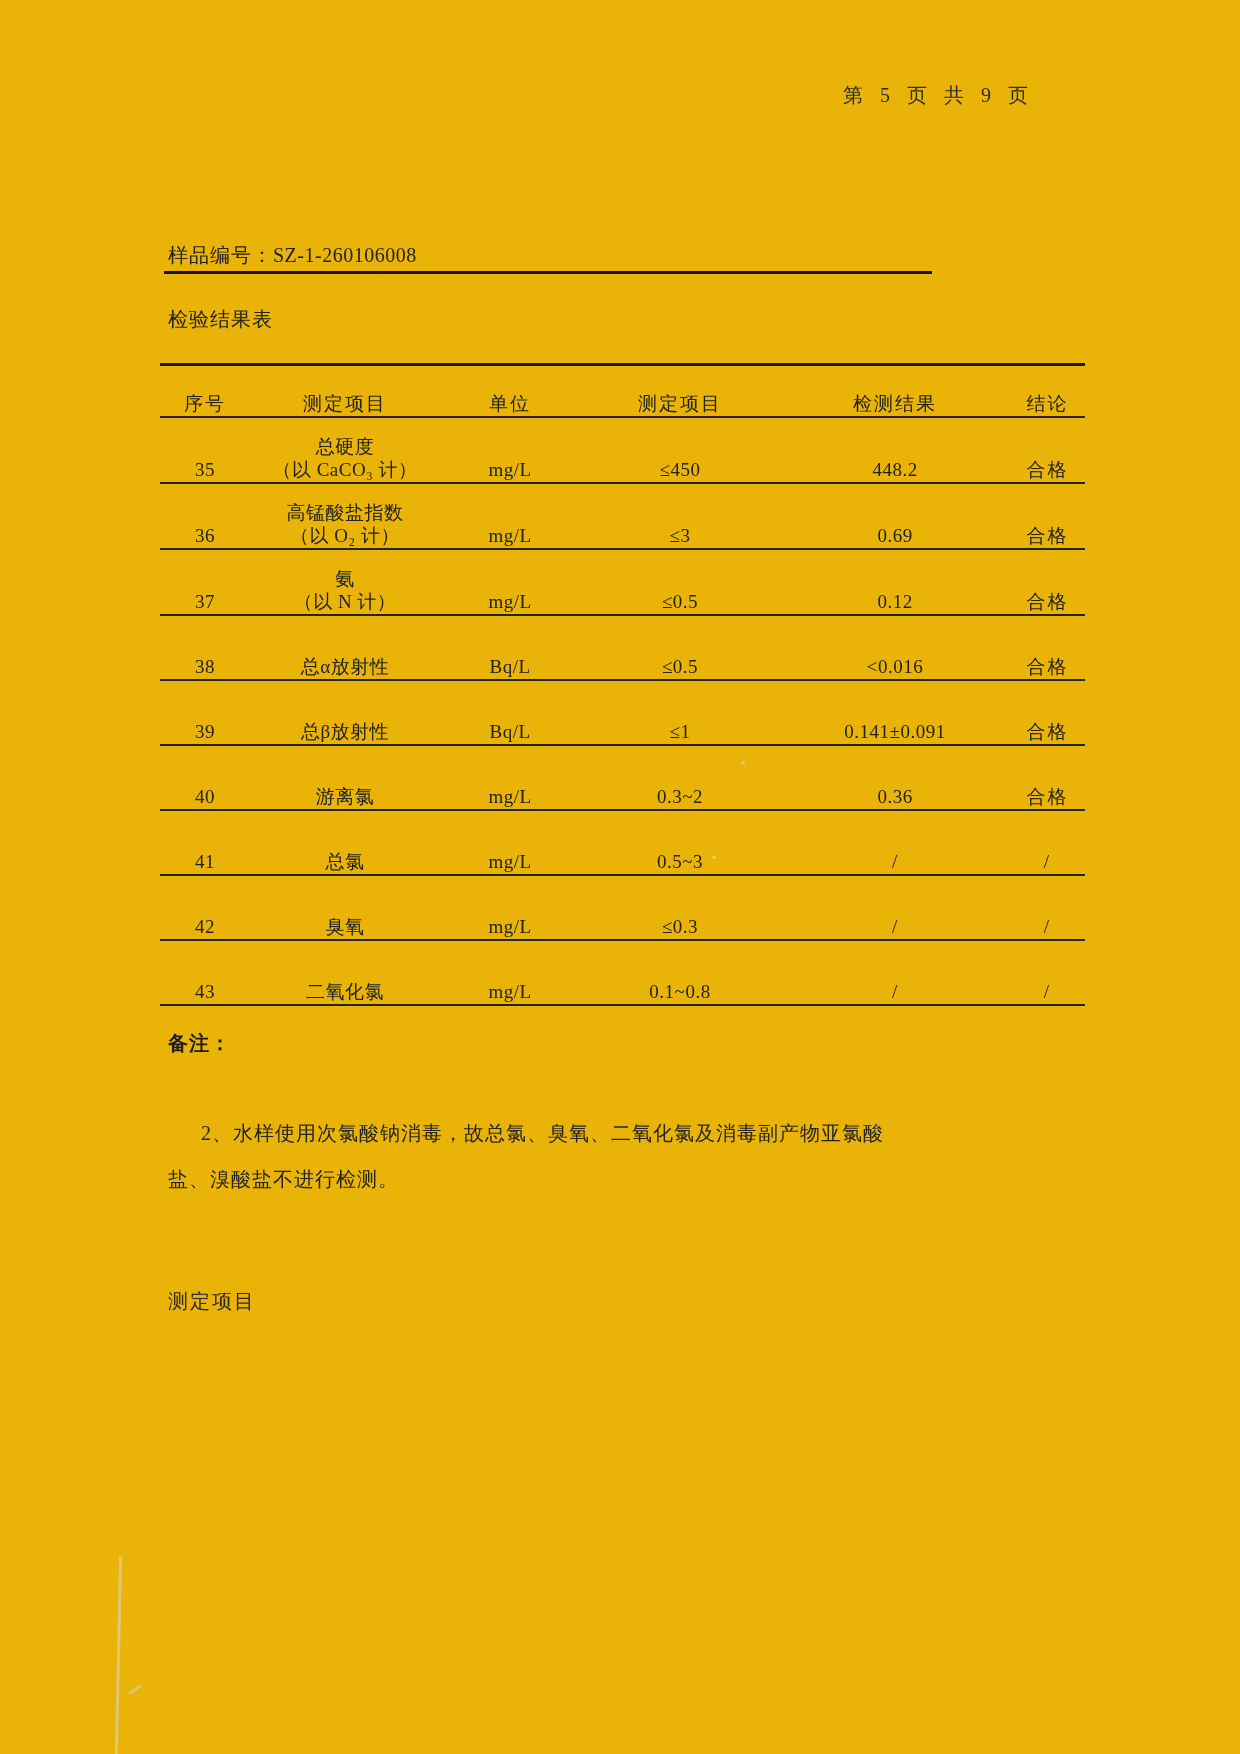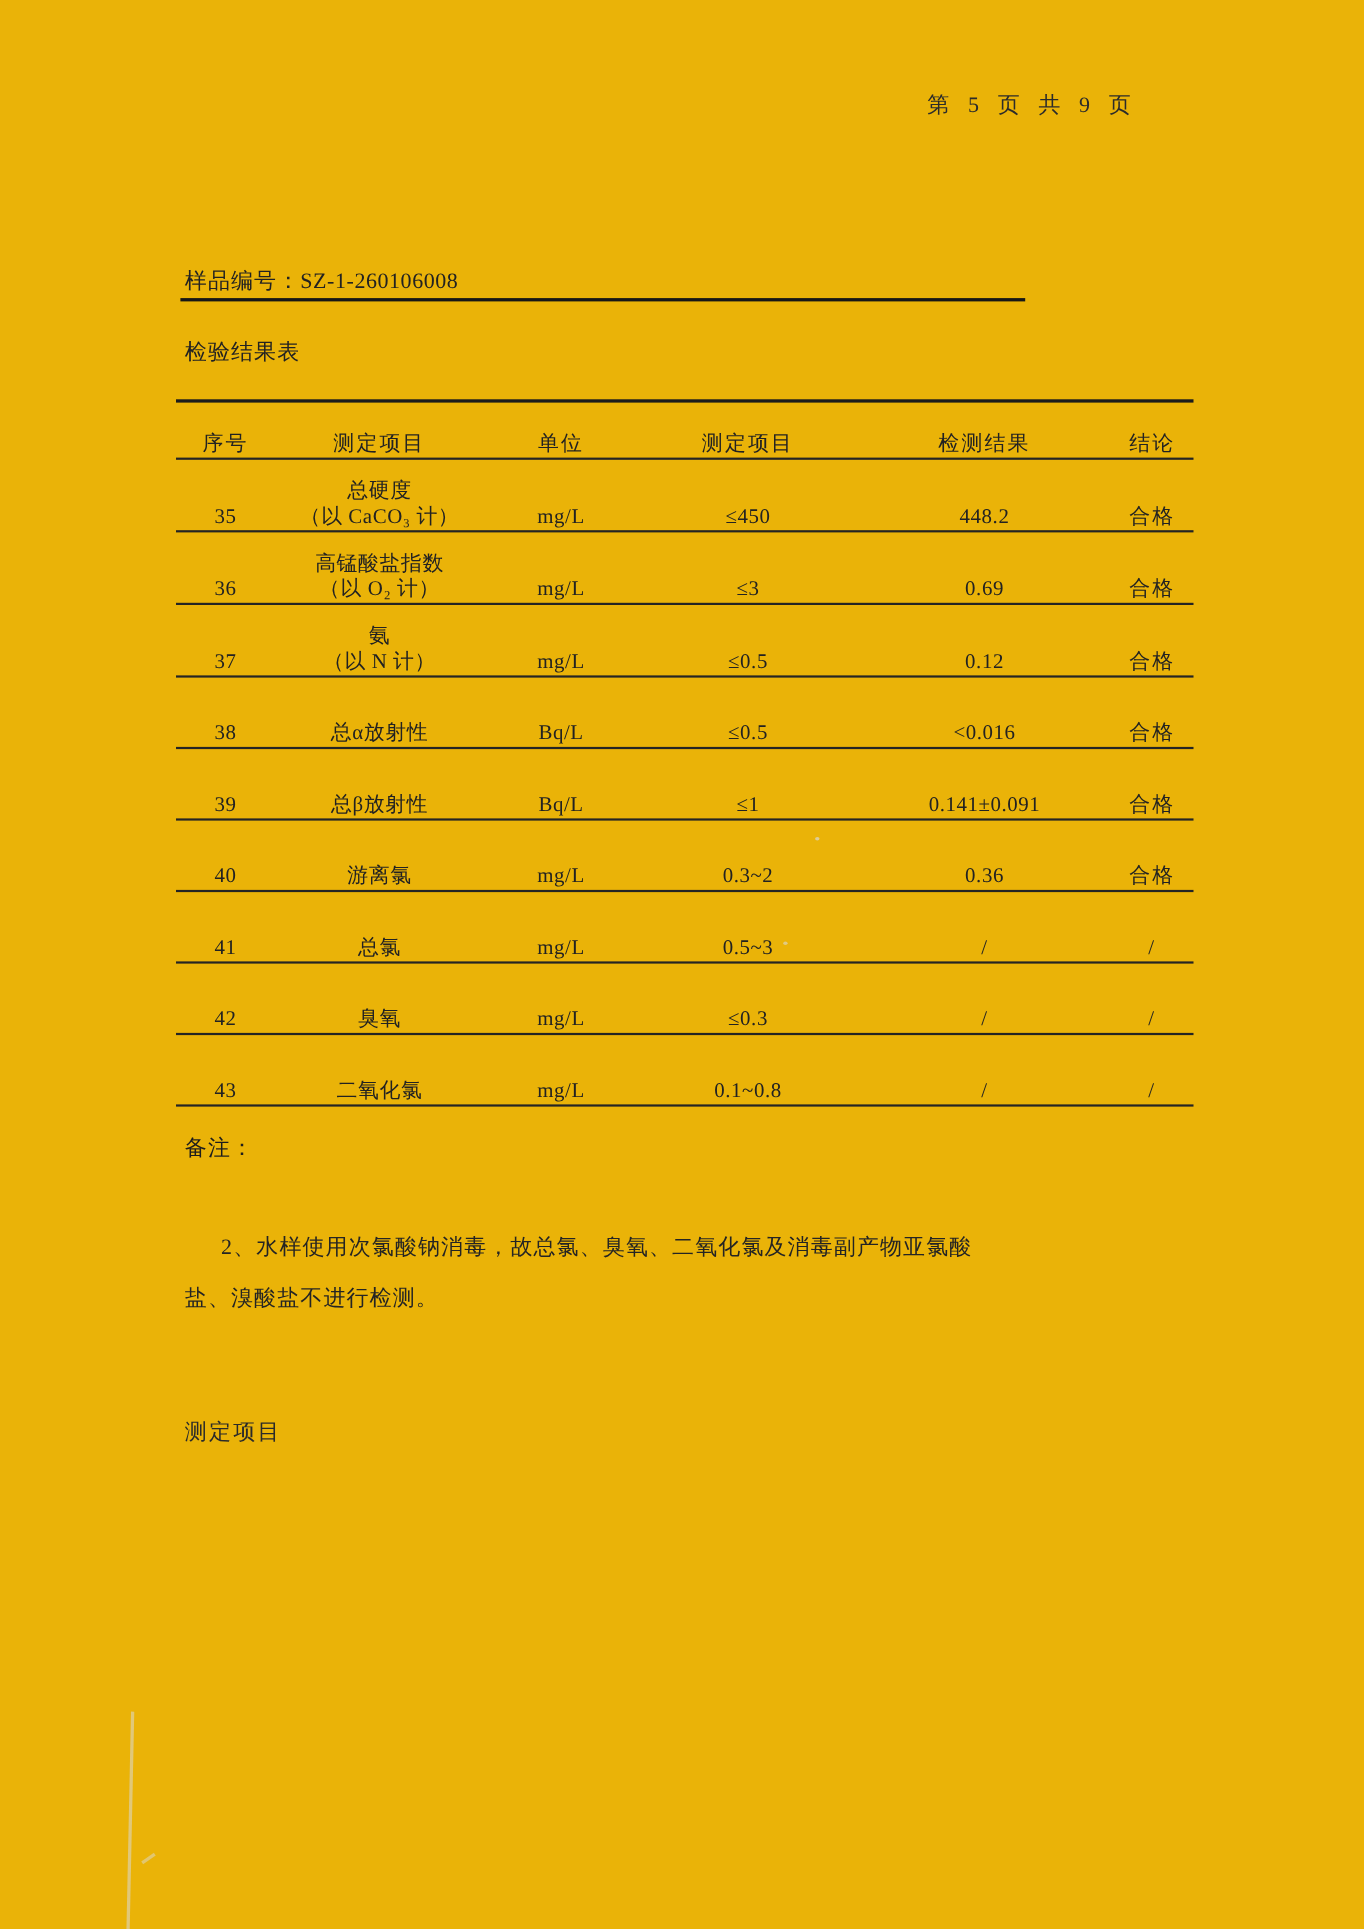--- a/index.html
+++ b/index.html
@@ -57,21 +57,21 @@
   .c-no     { width:90px; }
   .c-item   { width:190px;margin-top:24px; }
   .c-unit   { width:140px; }
   .c-limit  { width:200px; }
   .c-result { width:230px; }
   .c-concl  { width:75px; letter-spacing:2px; }
   .item-line2 { font-size:19px; }
   
   .notes-label {
     position:absolute; top:1030px; left:168px;
-    font-size:20px; font-weight:400; color:#1d1d1d; letter-spacing:1px;
+    font-size:20px; font-weight:700; color:#1d1d1d; letter-spacing:1px;
   }
   .note-line { position:absolute; font-size:20px; color:#242424; letter-spacing:1px; }
   .note-1  { top:1074px; left:214px; }
   .note-2a { top:1120px; left:201px;text-align:center; }
   .note-2b { top:1166px; left:168px; }
   .below-blank {
     position:absolute; top:1288px; left:168px;
     font-size:20px; color:#2a2a2a; letter-spacing:2px;
   }
   

